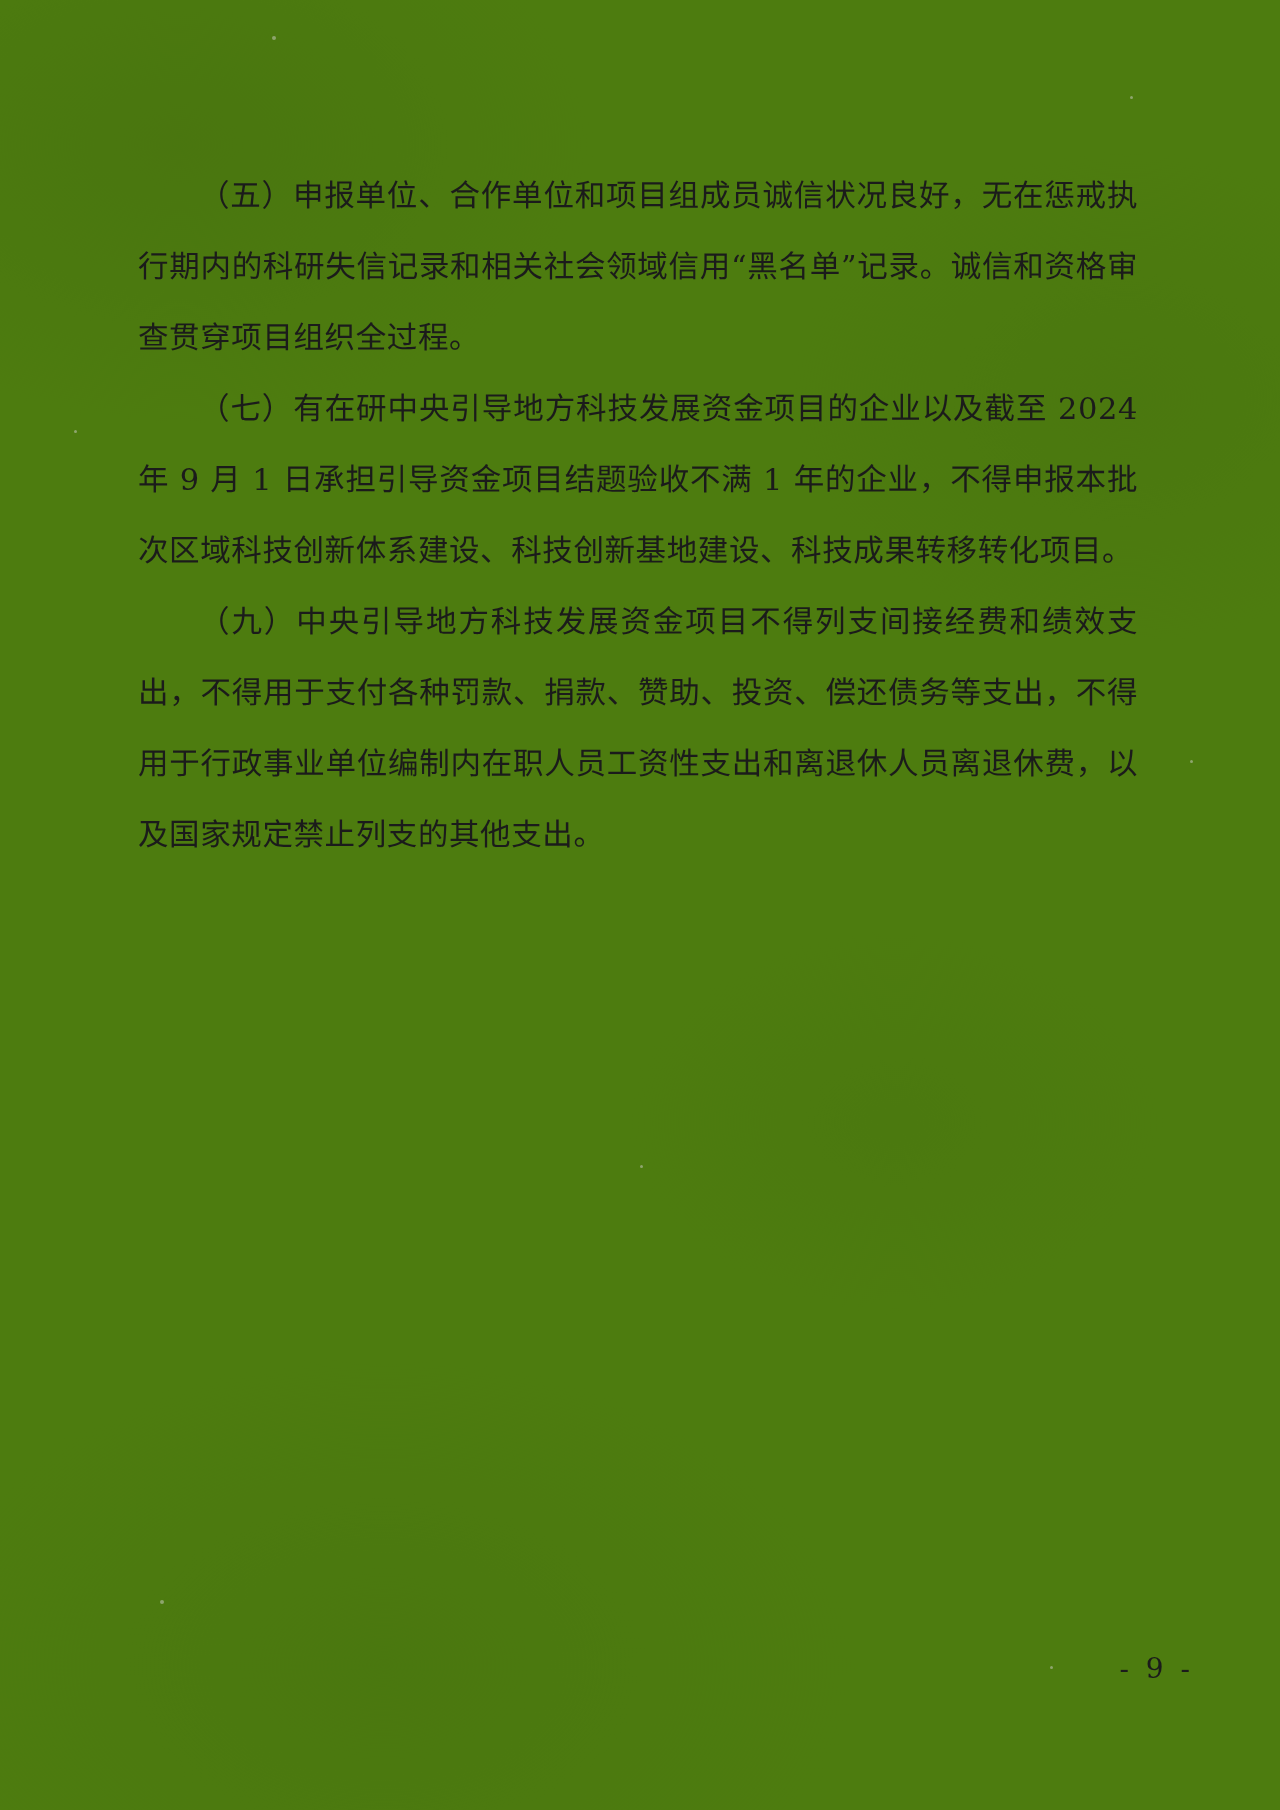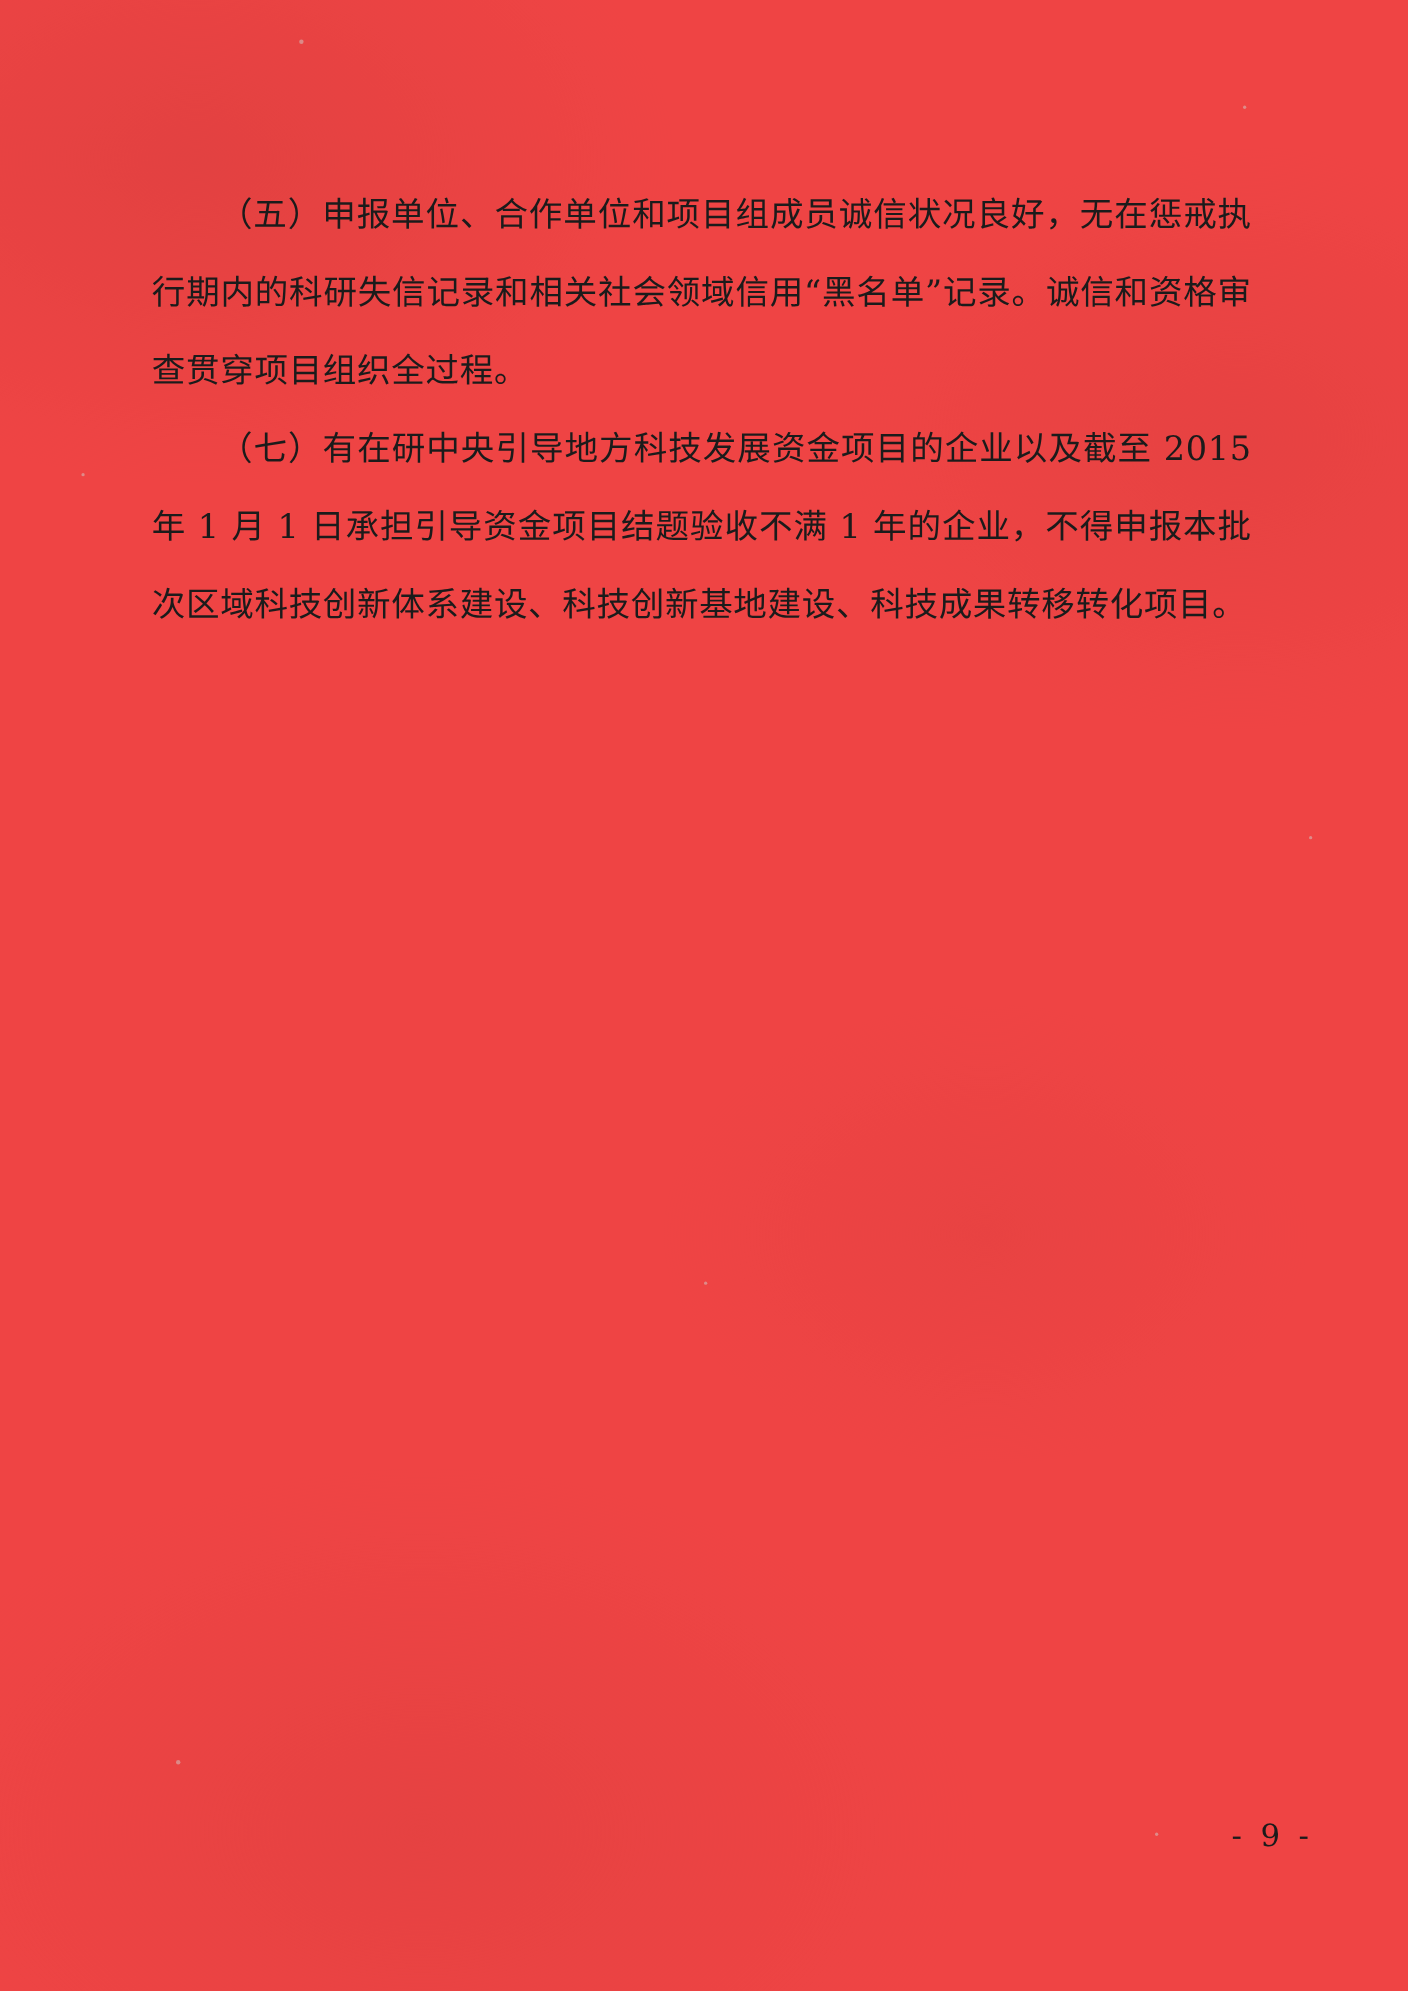--- a/index.html
+++ b/index.html
@@ -7,21 +7,21 @@
     margin: 0;
     padding: 0;
     background: #ffffff;
   }
 
   .page {
     position: relative;
     width: 1280px;
     height: 1810px;
     margin: 0 auto;
-    background: #ef4444;
+    background: #4d7c0f;
     overflow: hidden;
     
     box-sizing: border-box;
   }
 
   
   .scan-tint {
     position: absolute;
     inset: 0;
     pointer-events: none;
@@ -85,18 +85,19 @@
   <div class="speck" style="left:272px; top:36px;  width:4px; height:4px;"></div>
   <div class="speck" style="left:1130px;top:96px;  width:3px; height:3px;"></div>
   <div class="speck" style="left:74px;  top:430px; width:3px; height:3px;"></div>
   <div class="speck" style="left:1190px;top:760px; width:3px; height:3px;"></div>
   <div class="speck" style="left:640px; top:1165px;width:3px; height:3px;"></div>
   <div class="speck" style="left:160px; top:1600px;width:4px; height:4px;"></div>
   <div class="speck" style="left:1050px;top:1666px;width:3px; height:3px;"></div>
 
   <div class="text-body">
     <p class="para">（五）申报单位、合作单位和项目组成员诚信状况良好，无在惩戒执行期内的科研失信记录和相关社会领域信用“黑名单”记录。诚信和资格审查贯穿项目组织全过程。</p>
-    <p class="para">（七）有在研中央引导地方科技发展资金项目的企业以及截至 2015 年 1 月 1 日承担引导资金项目结题验收不满 1 年的企业，不得申报本批次区域科技创新体系建设、科技创新基地建设、科技成果转移转化项目。</p>
+    <p class="para">（七）有在研中央引导地方科技发展资金项目的企业以及截至 2024 年 9 月 1 日承担引导资金项目结题验收不满 1 年的企业，不得申报本批次区域科技创新体系建设、科技创新基地建设、科技成果转移转化项目。</p>
+    <p class="para">（九）中央引导地方科技发展资金项目不得列支间接经费和绩效支出，不得用于支付各种罚款、捐款、赞助、投资、偿还债务等支出，不得用于行政事业单位编制内在职人员工资性支出和离退休人员离退休费，以及国家规定禁止列支的其他支出。</p>
   </div>
 
   <div class="page-number">- 9 -</div>
 
 </div>
 
 </body></html>

